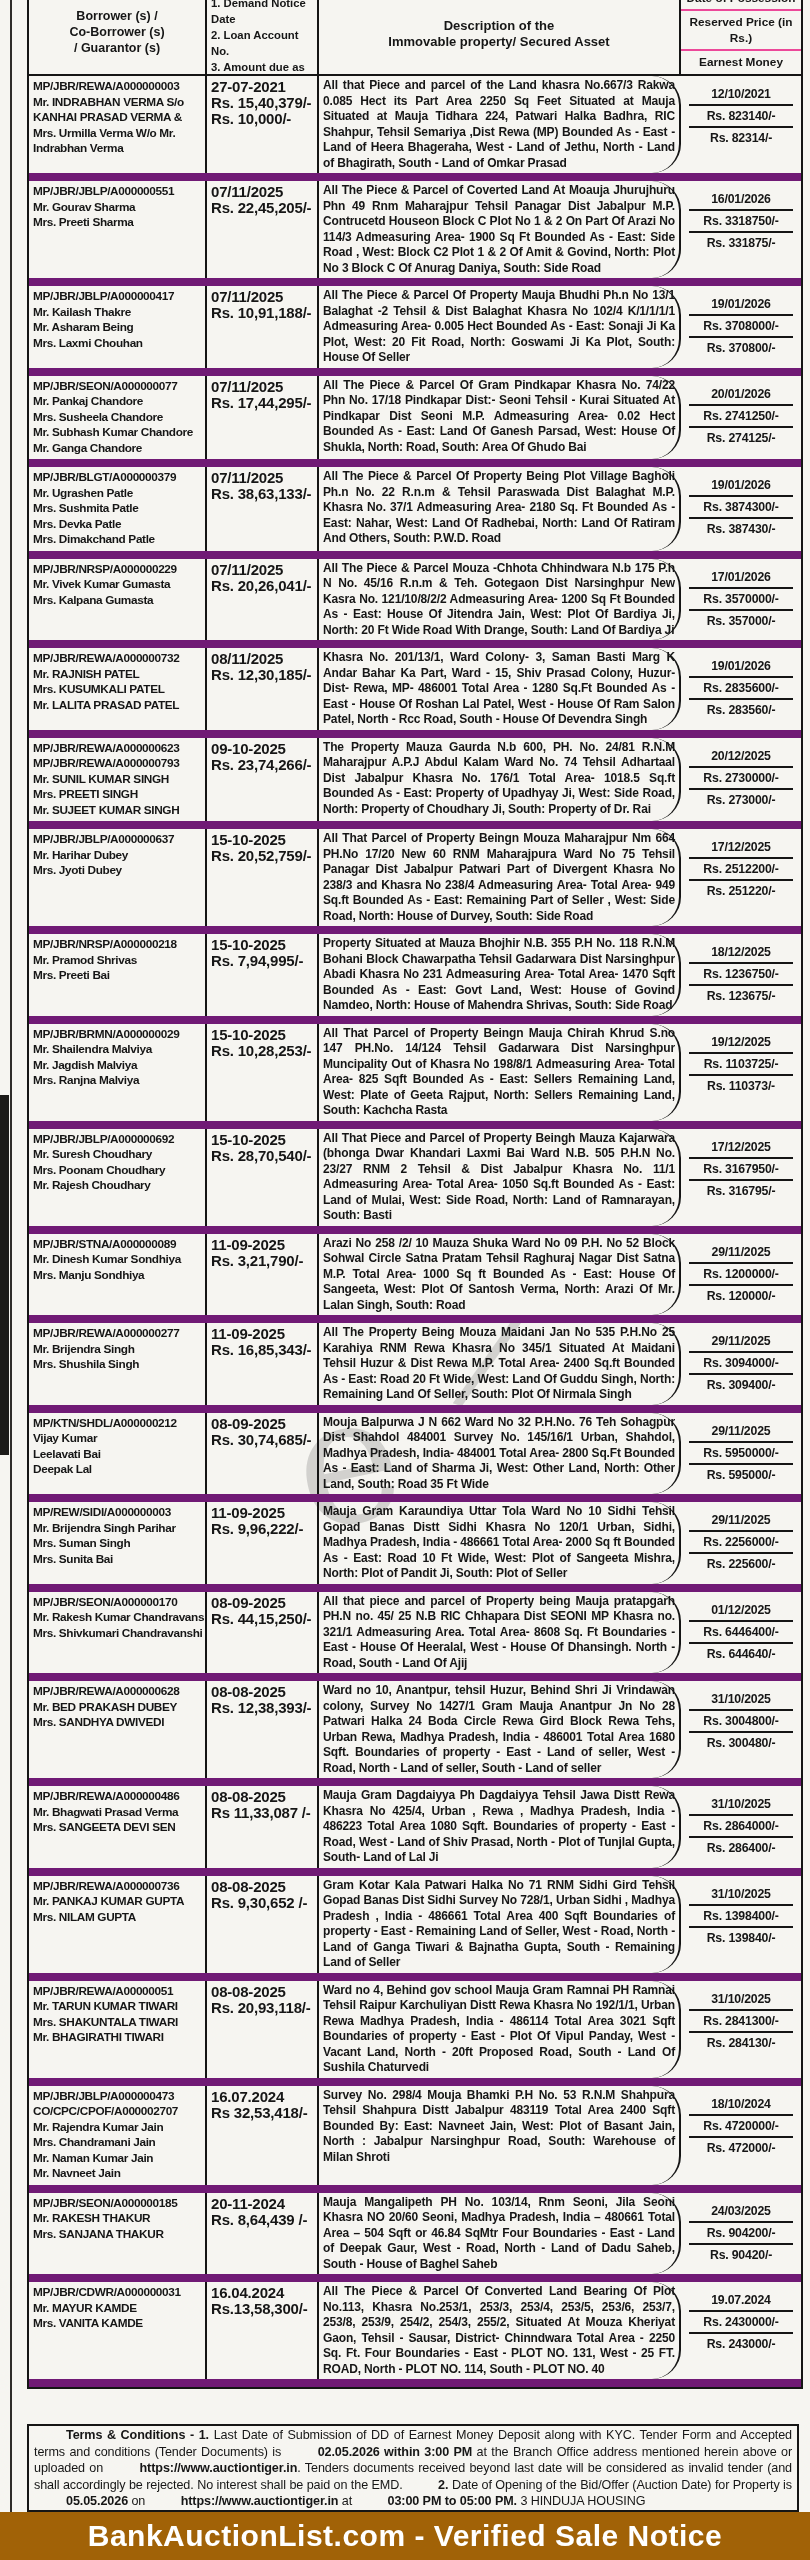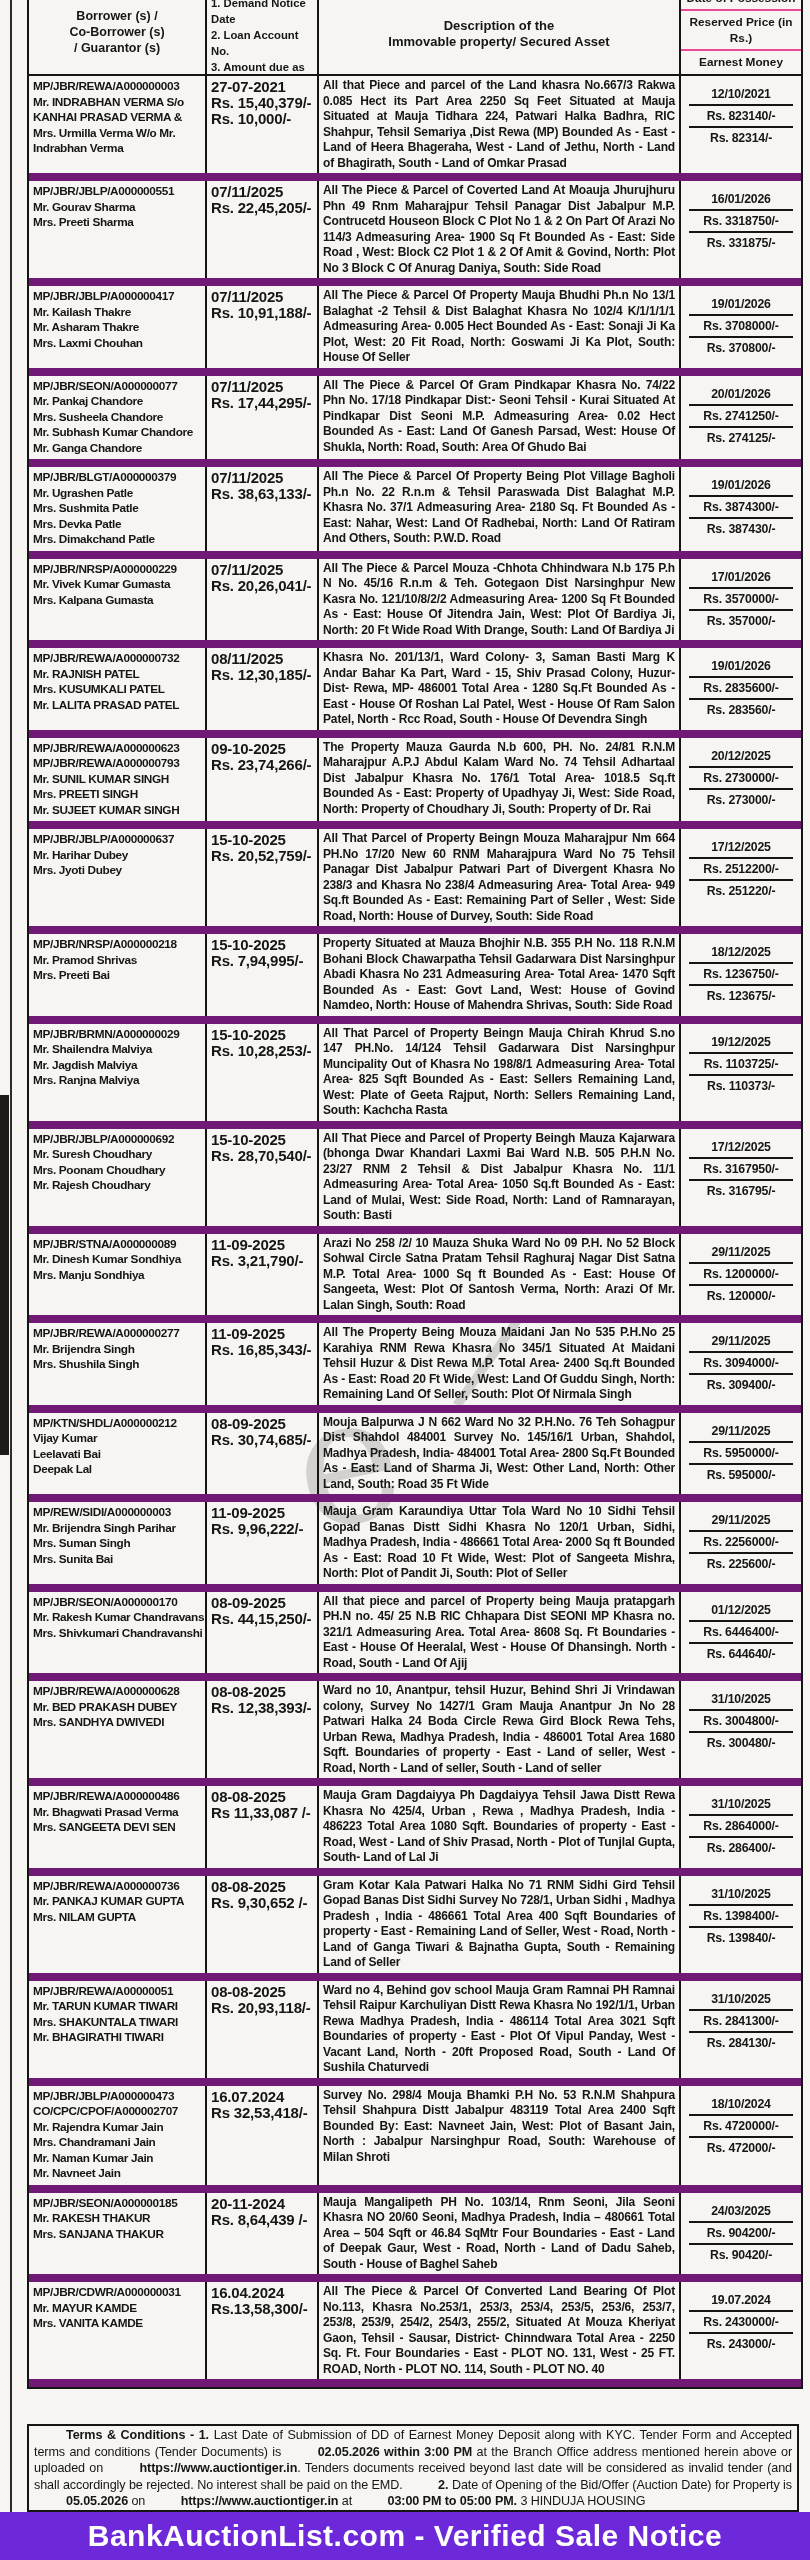--- a/index.html
+++ b/index.html
@@ -22,21 +22,21 @@
   .h3 .lines{margin-top:18px;}
   .h4{font-size:11.8px;padding:0;}
   .h4 .lines{margin-top:-13px;}
   .h4 .lines div{border-bottom:2px solid #ec4899;padding:3px 1px;}
   .h4 .lines div:last-child{border-bottom:0;}
   .row{display:grid;grid-template-columns:178px 112px 362px 1fr;border-bottom:8px solid #701a75;background:transparent;}
   .cell{border-right:2px solid #151515;padding:3px 4px;}
   .cell:last-child{border-right:0;}
   .c1{font-weight:bold;font-size:11.8px;line-height:15.5px;letter-spacing:-0.35px;white-space:nowrap;overflow:hidden;}
   .c2{font-weight:bold;font-size:15px;line-height:16px;letter-spacing:-0.2px;}
-  .c3{font-weight:bold;font-size:12px;line-height:15.5px;letter-spacing:-0.15px;text-align:justify;padding:2px 4px;}
+  .c3{font-weight:bold;font-size:12px;line-height:15.5px;letter-spacing:-0.15px;text-align:justify;padding:2px 4px;border-radius:29px;}
   .c4{padding:8px;font-weight:bold;font-size:12.3px;text-align:center;letter-spacing:-0.2px;}
   .c4 .rv{padding:3px 2px;}
   .c4 .rv0,.c4 .rv1{border-bottom:2px solid #151515;}
   .terms{position:absolute;left:27px;width:758px;bottom:48px;height:82px;background:#f6f5f1;
          border:2px solid #151515;overflow:hidden;padding:1px 5px;font-size:12.6px;line-height:16.5px;
          z-index:4;text-align:justify;letter-spacing:-0.1px;}
   .terms b{font-weight:800;margin-left:32px;}
   .footer{position:absolute;left:0;right:0;bottom:0;height:48px;z-index:5;
           display:flex;align-items:center;justify-content:center;}
   .footer span{color:#ffffff;font-weight:bold;font-size:30px;letter-spacing:0.5px;}
@@ -117,21 +117,21 @@
           <div class="cell c4">
             <div class="rv rv0">16/01/2026</div>
             <div class="rv rv1">Rs. 3318750/-</div>
             <div class="rv rv2">Rs. 331875/-</div>
           </div>
         </div>
         <div class="row">
           <div class="cell c1">
             <div>MP/JBR/JBLP/A000000417</div>
             <div>Mr. Kailash Thakre</div>
-            <div>Mr.  Asharam Thakre</div>
+            <div>Mr.  Asharam Being</div>
             <div>Mrs. Laxmi Chouhan</div>
           </div>
           <div class="cell c2">
             <div>07/11/2025</div>
             <div>Rs. 10,91,188/-</div>
           </div>
           <div class="cell c3">All The Piece &amp; Parcel Of Property Mauja Bhudhi Ph.n No 13/1 Balaghat -2 Tehsil &amp; Dist Balaghat Khasra No 102/4 K/1/1/1/1 Admeasuring Area- 0.005 Hect  Bounded As - East: Sonaji Ji Ka Plot, West: 20 Fit Road, North: Goswami Ji Ka Plot, South: House Of Seller</div>
           <div class="cell c4">
             <div class="rv rv0">19/01/2026</div>
             <div class="rv rv1">Rs. 3708000/-</div>
@@ -510,17 +510,17 @@
             <div class="rv rv2">Rs. 243000/-</div>
           </div>
         </div>
       </div>
   </div>
 
   <div class="terms">
     <span><b>Terms &amp; Conditions - 1.</b><span> Last Date of Submission of DD of Earnest Money Deposit along with KYC. Tender Form and Accepted terms and conditions (Tender Documents) is </span><b>02.05.2026 within 3:00 PM</b><span> at the Branch Office address mentioned herein above or uploaded on </span><b>https://www.auctiontiger.in</b><span>. Tenders documents received beyond last date will be considered as invalid tender (and shall accordingly be rejected. No interest shall be paid on the EMD.  </span><b>2.</b><span> Date of Opening of the Bid/Offer (Auction Date) for Property is </span><b>05.05.2026</b><span> on </span><b>https://www.auctiontiger.in</b><span> at </span><b>03:00 PM to 05:00 PM.</b><span> 3 HINDUJA HOUSING</span></span>
   </div>
 
-  <div class="footer" style="background: #6d28d9;">
+  <div class="footer" style="background: #a16207;">
     <span>BankAuctionList.com - Verified Sale Notice</span>
   </div>
 
 </div>
 
 </body></html>

